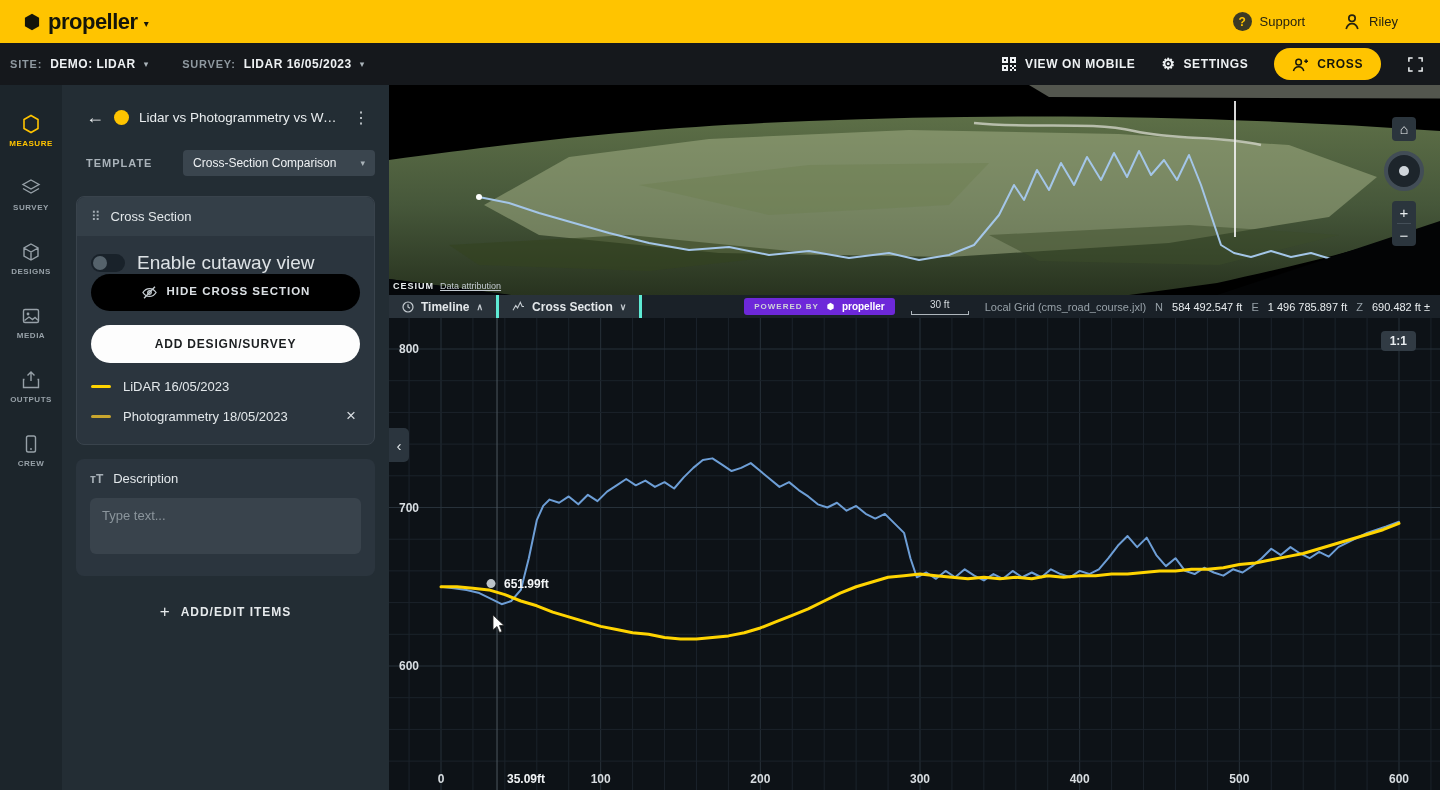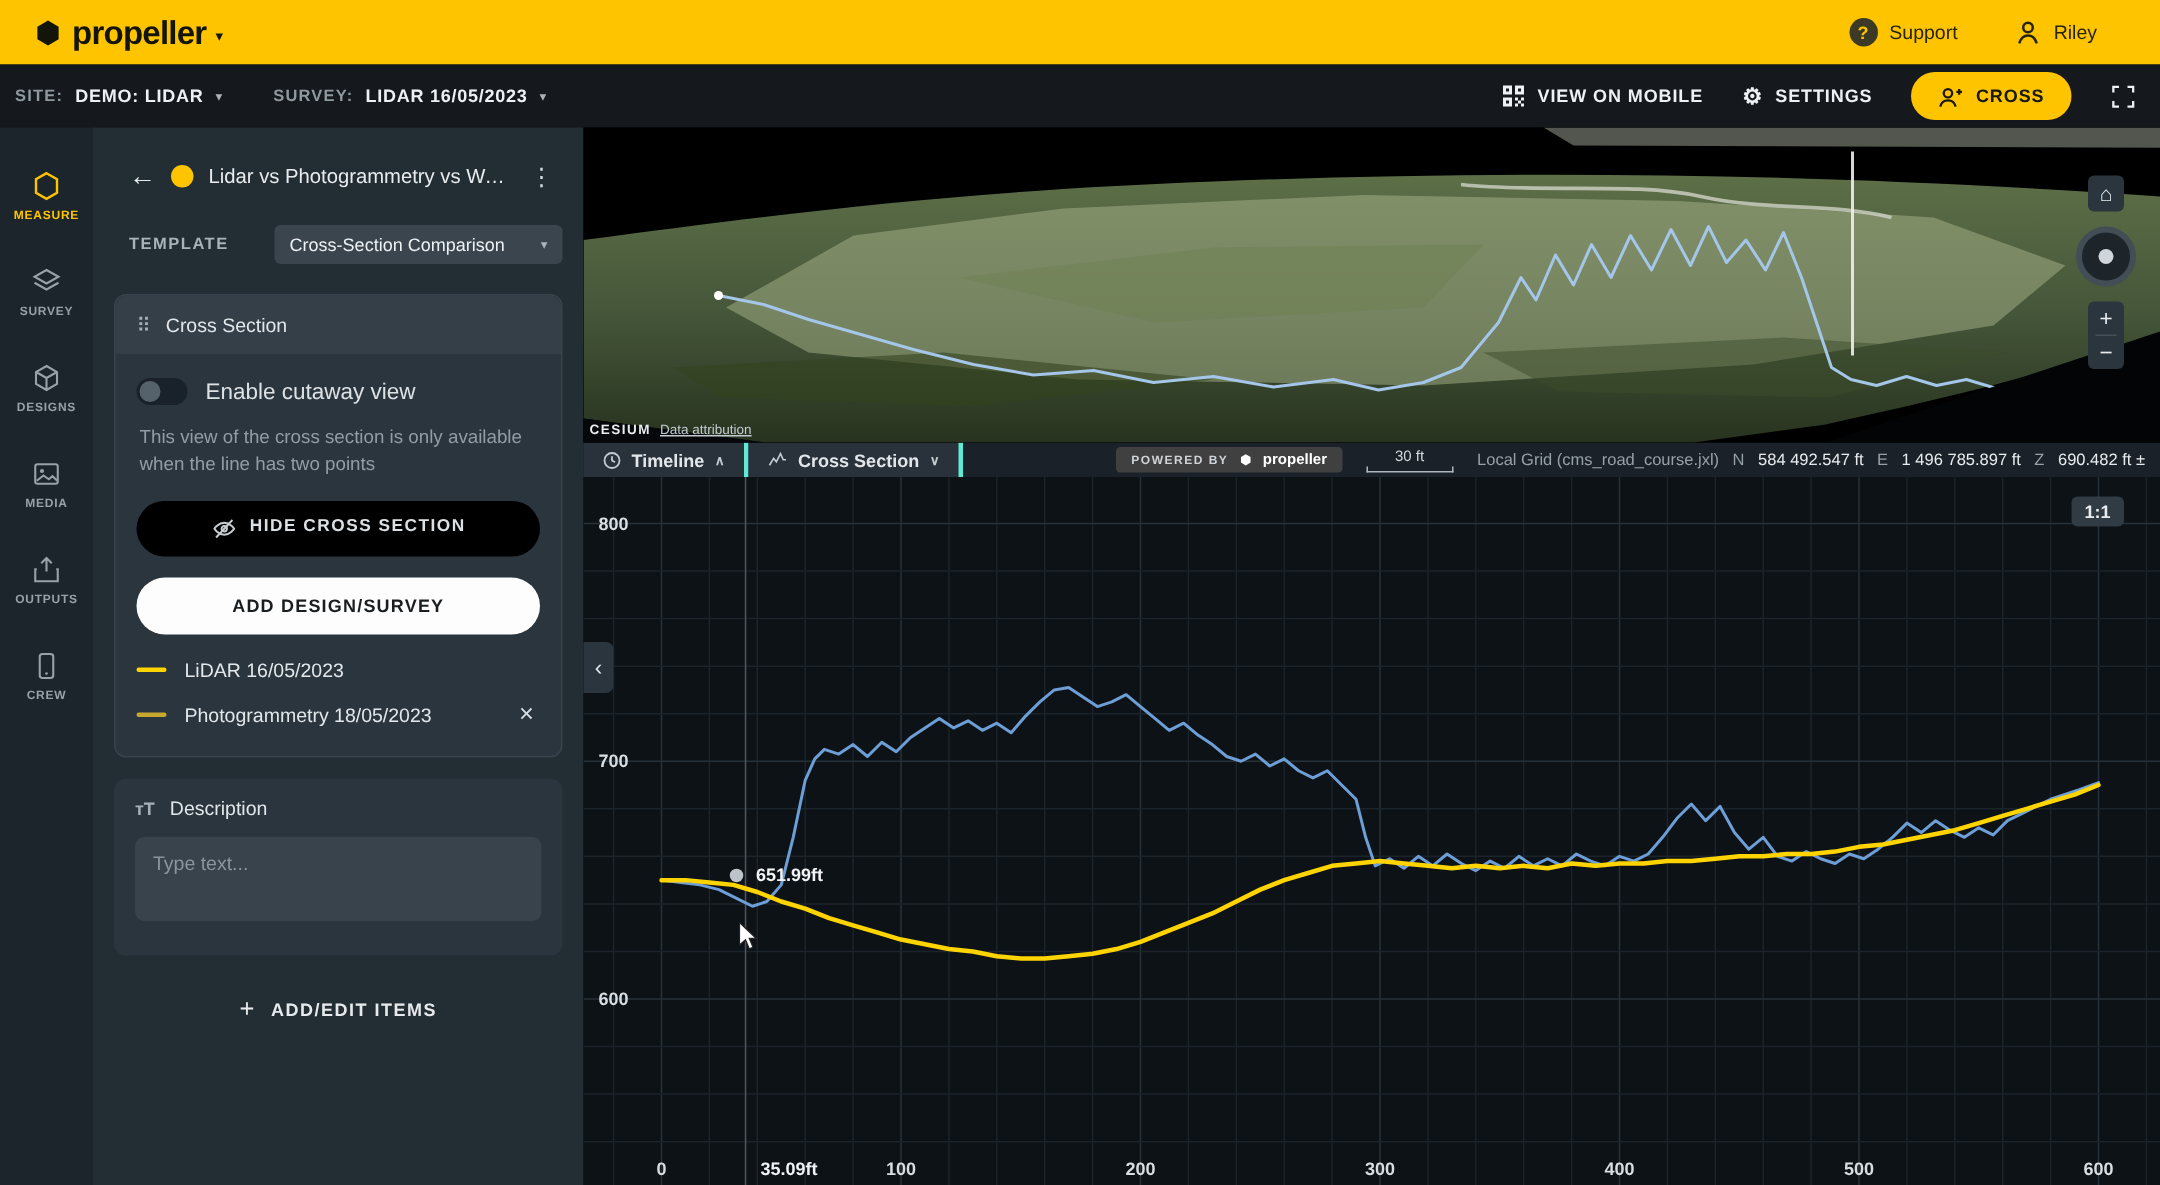--- a/index.html
+++ b/index.html
@@ -64,21 +64,21 @@
   .card-head { background:#343f48; border-radius:8px 8px 0 0; padding:12px 14px; display:flex;
     align-items:center; gap:10px; }
   .drag-icon { color:#a6afb6; font-size:13px; }
   .card-title { font-size:13px; color:#e2e7ea; }
   .card-body { padding:16px 14px 18px 14px; }
   .toggle-row { display:flex; align-items:center; gap:12px; }
   .switch { width:34px; height:18px; border-radius:9px; background:#19222a; position:relative;
     cursor:pointer; flex-shrink:0; }
   .switch .knob { position:absolute; left:2px; top:2px; width:14px; height:14px; border-radius:50%;
     background:#55626b; }
-  .toggle-label { font-size:15px; color:#dde2e5; }
+  .toggle-label { font-size:19px; color:#dde2e5; }
   .help-text { margin:12px 2px 16px 2px; font-size:12.5px; line-height:1.45; color:#939da5;
     max-width:272px; }
   .btn-dark { width:100%; background:#000000; border:none; border-radius:22px; padding:11px 0;
     display:flex; align-items:flex-start; justify-content:center; gap:9px; color:#dbe0e4;
     font-size:11.5px; font-weight:700; letter-spacing:1px; cursor:pointer; }
   .btn-white { width:100%; margin-top:14px; background:#fdfdfd; border:none; border-radius:22px;
     padding:12px 0; color:#1b1e20; font-size:12px; font-weight:700; letter-spacing:0.8px;
     cursor:pointer; text-align:center; }
   .legend { margin-top:16px; display:flex; flex-direction:column; gap:12px; }
   .legend-row { display:flex; align-items:center; gap:12px; }
@@ -119,21 +119,21 @@
   .attribution { position:absolute; left:4px; bottom:4px; display:flex; align-items:center; gap:6px; }
   .cesium-label { font-size:9px; font-weight:700; letter-spacing:1px; color:#e8ecee; }
   .attr-link { font-size:9px; color:#c3cad0; text-decoration:underline; cursor:pointer; }
 
   .strip { height:23px; background:#1a2128; display:flex; align-items:center; flex-shrink:0; }
   .strip-tab { height:100%; display:flex; align-items:center; gap:7px; padding:0 13px;
     background:#29323a; border-right:3px solid #5eead4; font-size:12px; font-weight:700;
     color:#e3e7ea; cursor:pointer; }
   .strip-chevron { font-size:9px; color:#c4cbd0; }
   .strip-right { margin-left:auto; display:flex; align-items:center; gap:16px; padding-right:10px; }
-  .powered { background:#404040; border-radius:3px; padding:3px 10px; display:flex;
+  .powered { background:#6d28d9; border-radius:3px; padding:3px 10px; display:flex;
     align-items:center; gap:7px; }
   .powered-label { font-size:8px; letter-spacing:1px; color:#cfd4d8; font-weight:700; }
   .powered-brand { font-size:10px; font-weight:700; color:#fff; }
   .scalebar { display:flex; flex-direction:column; align-items:center; width:58px; }
   .scale-text { font-size:10px; color:#d4d9dd; margin-bottom:1px; }
   .scale-line { width:100%; height:4px; border-left:1px solid #aeb6bc; border-right:1px solid #aeb6bc;
     border-bottom:1px solid #aeb6bc; }
   .coords { display:flex; align-items:center; gap:9px; font-size:11px; white-space:nowrap; }
   .coord-muted { color:#97a1a8; }
   .coord-value { color:#e8ecee; }
@@ -276,21 +276,20 @@
           <span class="drag-icon">⠿</span>
           <span class="card-title">Cross Section</span>
         </div>
         <div class="card-body">
           <div class="toggle-row">
             <div class="switch">
               <div class="knob"></div>
             </div>
             <span class="toggle-label">Enable cutaway view</span>
           </div>
-          <div class="help-text">This view of the cross section is only available when the line has two points</div>
           <button class="btn-dark">
             <svg width="17" height="15" viewBox="0 0 18 16">
               <path d="M2 8s2.6-4.2 7-4.2S16 8 16 8s-2.6 4.2-7 4.2S2 8 2 8z" fill="none" stroke="#c6cdd2" stroke-width="1.4"></path>
               <circle cx="9" cy="8" r="1.9" fill="none" stroke="#c6cdd2" stroke-width="1.4"></circle>
               <line x1="3.2" y1="14.2" x2="14.8" y2="1.8" stroke="#c6cdd2" stroke-width="1.4"></line>
             </svg>
             <span>HIDE CROSS SECTION</span>
           </button>
           <button class="btn-white">
             <span>ADD DESIGN/SURVEY</span>

